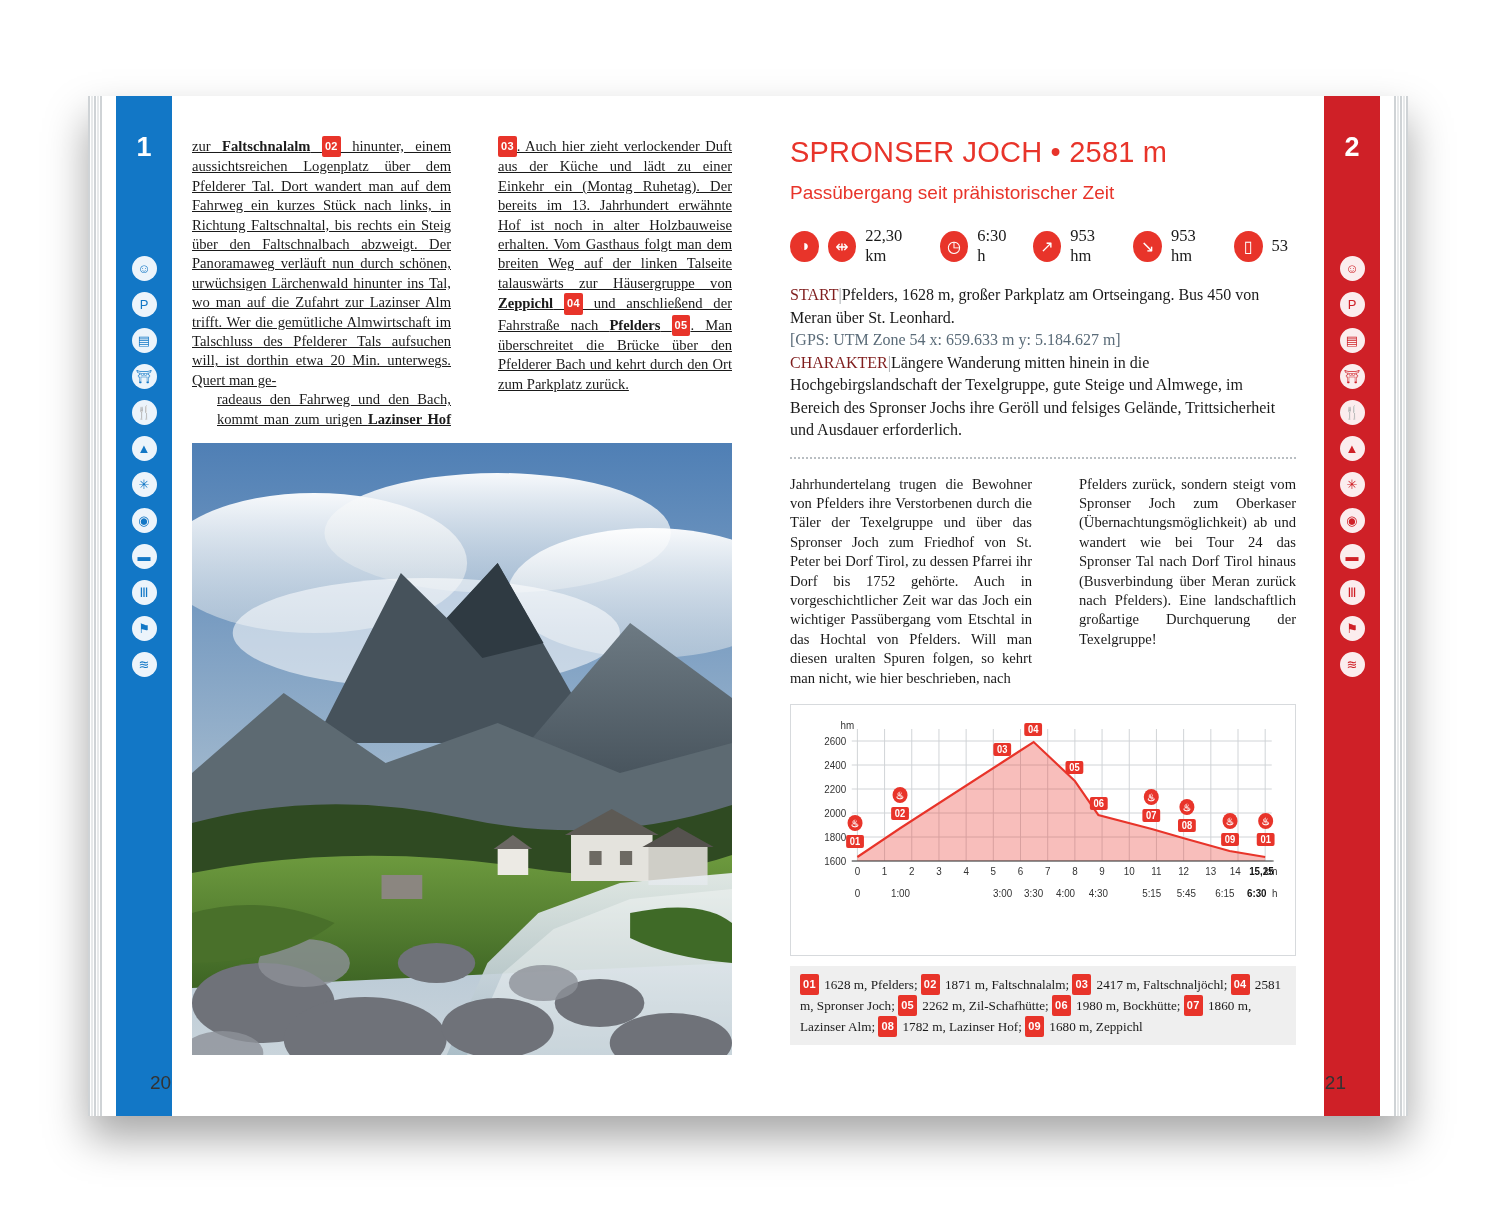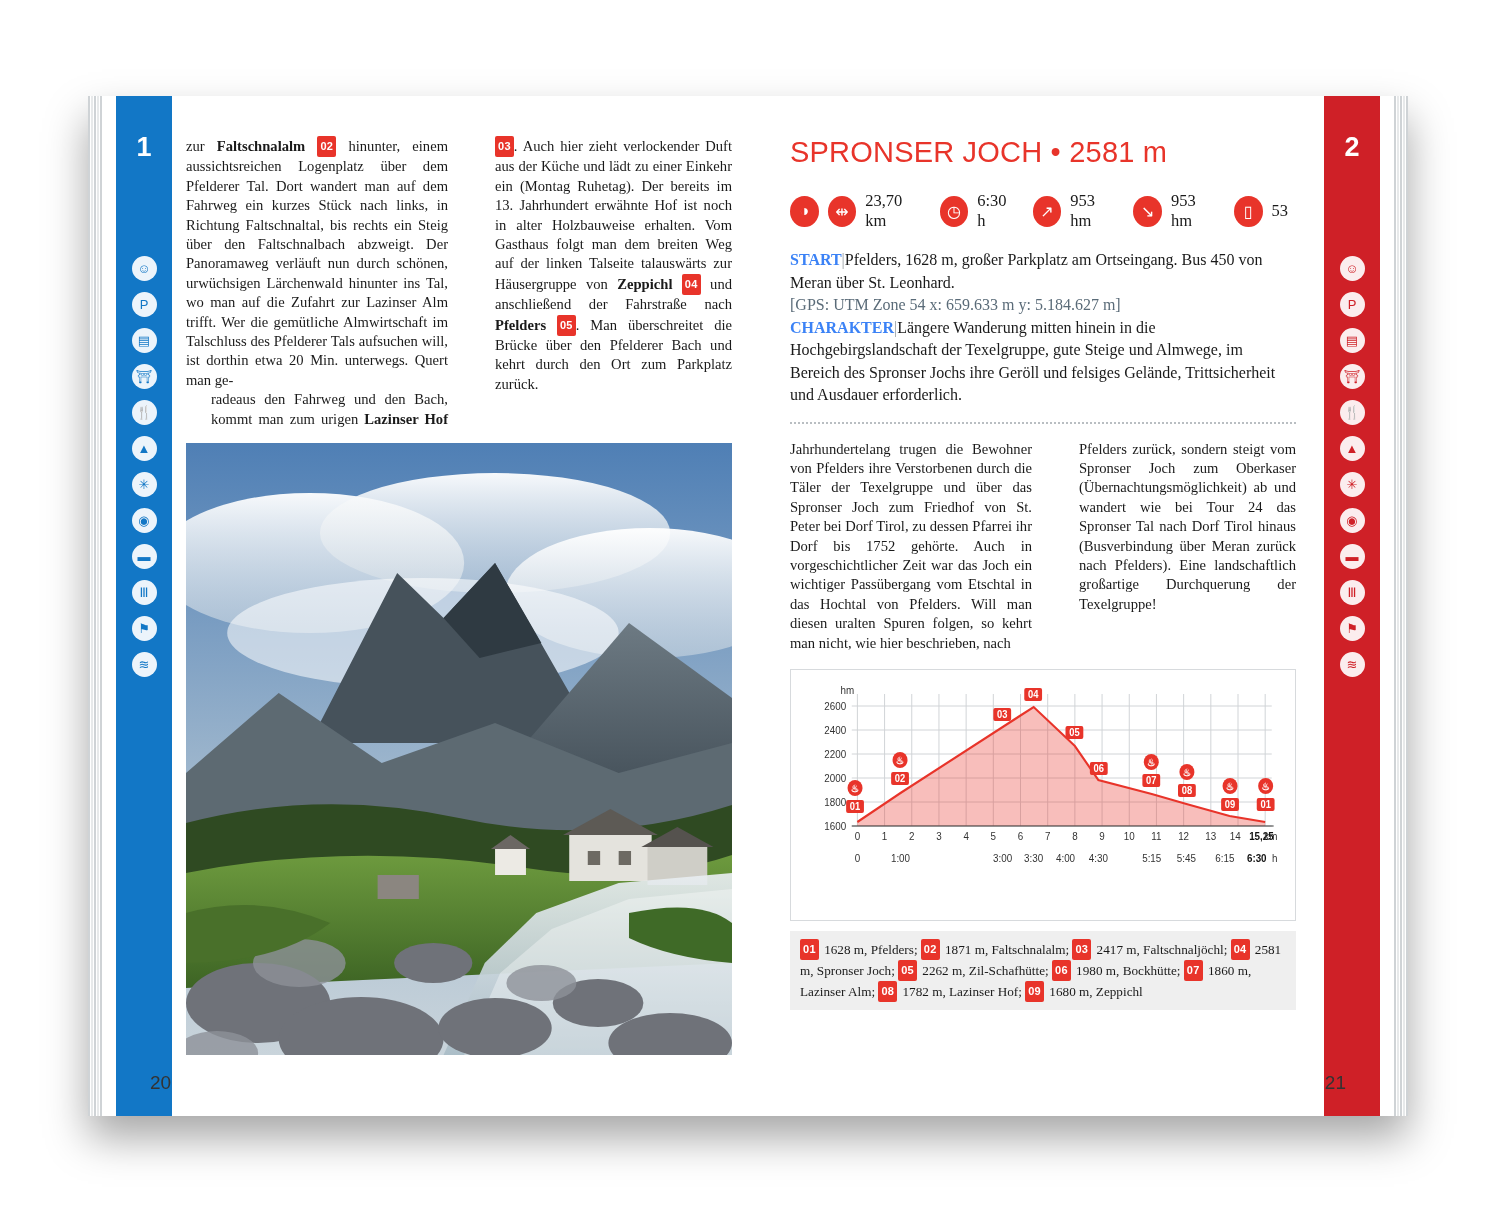--- a/index.html
+++ b/index.html
@@ -23,21 +23,21 @@
   .sidebar .num{font-size:27px;font-weight:700;text-align:center;margin-top:36px;}
   #leftbar{left:28px;background:#1277c6;}
   #rightbar{right:28px;background:#cf2027;}
   .icons{position:absolute;left:0;right:0;top:160px;display:flex;flex-direction:column;align-items:center;gap:11px;}
   .ic{width:25px;height:25px;border-radius:50%;background:rgba(255,255,255,.92);display:flex;align-items:center;justify-content:center;font-size:13px;line-height:1;}
   #leftbar .ic{color:#1277c6;}
   #rightbar .ic{color:#cf2027;}
 
   
   .content{position:absolute;top:40px;bottom:28px;}
-  #leftcontent{left:98px;right:676px;}
+  #leftcontent{left:104px;right:676px;text-decoration:underline;}
   #rightcontent{left:702px;right:112px;}
 
   .cols{column-count:2;column-gap:22px;}
   p.body{margin:0 0 0 0;font-size:14.6px;line-height:19.4px;text-align:justify;
     font-family:"Liberation Serif",serif;hyphens:auto;}
   p.body+p.body{margin-top:0;margin-left:25px;}
   b{font-weight:700;}
 
   .wp{display:inline-block;background:#e8342a;color:#fff;font-family:"Liberation Sans",sans-serif;
      font-size:11px;font-weight:700;padding:1px 3px 1px 3px;border-radius:2px;vertical-align:1px;letter-spacing:.3px;}
@@ -52,21 +52,21 @@
 
   
   h1.title{font-size:29px;color:#e8342a;margin:0;font-weight:400;letter-spacing:.2px;}
   h2.sub{font-size:19px;color:#e8342a;margin:13px 0 0 0;font-weight:400;}
 
   .facts{display:flex;align-items:center;gap:9px;margin-top:22px;flex-wrap:nowrap;}
   .fbadge{width:31px;height:31px;border-radius:50%;background:#e8342a;color:#fff;display:flex;align-items:center;justify-content:center;font-size:16px;}
   .fval{font-size:16.5px;font-family:"Liberation Serif",serif;margin-right:8px;}
 
   .meta{margin-top:18px;font-size:16px;line-height:22.5px;font-family:"Liberation Serif",serif;}
-  .lab{color:#3b82f6;font-weight:bold;}
+  .lab{color:#7f1d1d;}
   .sep{color:#9aa0a4;}
   .dim{color:#5a6b78;}
 
   .rule{border-top:2px dotted #b9bec2;margin:15px 0 16px 0;}
 
   .twocol{column-count:2;column-gap:22px;}
   .arrow{display:inline-block;width:15px;height:12px;background:#555;
      clip-path:polygon(0 0,100% 50%,0 100%);vertical-align:-1px;margin-right:5px;}
 
   
@@ -218,25 +218,26 @@
         <path d="M0 470 Q70 450 140 480 Q90 520 0 520 Z" fill="#49702a"></path>
         <path d="M430 470 Q500 455 530 480 L530 520 Q470 515 430 495 Z" fill="#3f6a27"></path>
       </svg>
     </div>
   </div>
 
   <div class="folio" id="folioL">20</div>
 
   <div class="content" id="rightcontent">
     <h1 class="title">SPRONSER JOCH • 2581 m</h1>
+    <h2 class="sub">Passübergang seit prähistorischer Zeit</h2>
 
     <div class="facts">
       <div class="fbadge">◑</div>
       <div class="fbadge">⇹</div>
-      <div class="fval">23,70 km</div>
+      <div class="fval">22,30 km</div>
       <div class="fbadge">◷</div>
       <div class="fval">6:30 h</div>
       <div class="fbadge">↗</div>
       <div class="fval">953 hm</div>
       <div class="fbadge">↘</div>
       <div class="fval">953 hm</div>
       <div class="fbadge">▯</div>
       <div class="fval">53</div>
     </div>
 

